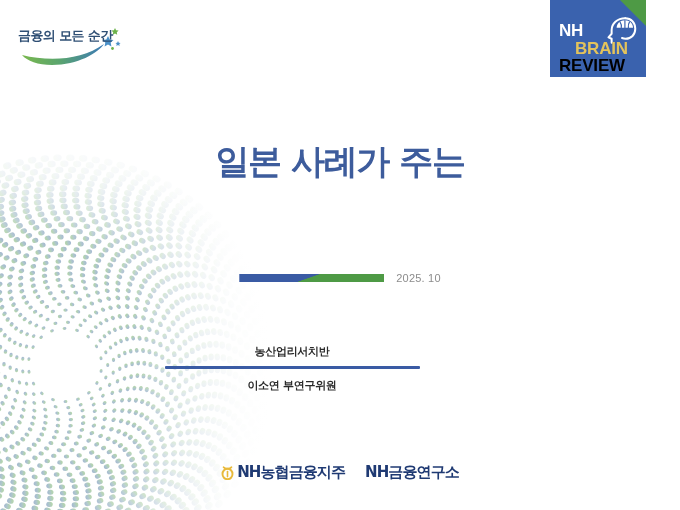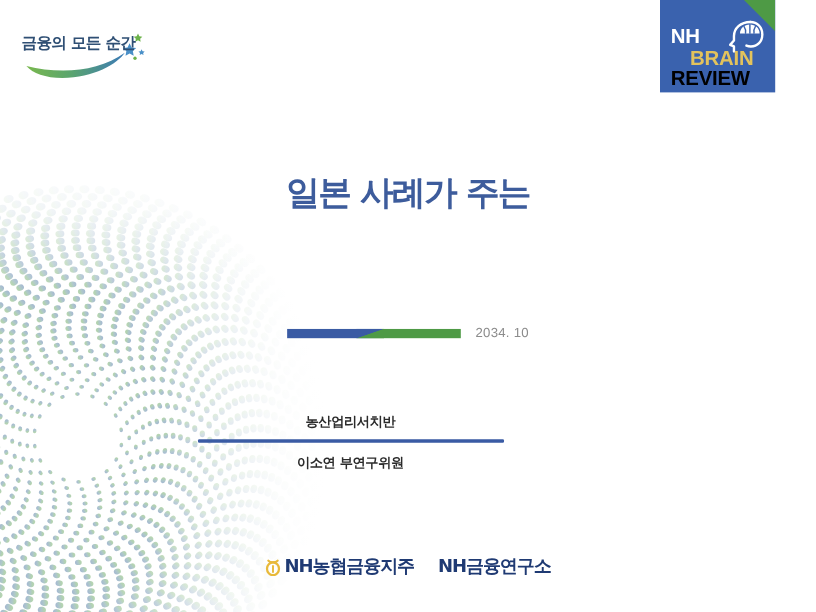--- a/index.html
+++ b/index.html
@@ -121,21 +121,21 @@
     z-index: 4;
   }
   .title-line {
     font-family: "DejaVu Sans", "Liberation Sans", sans-serif;
     font-weight: 700;
     color: #3d5c9c;
     letter-spacing: -1.4px;
     white-space: nowrap;
   }
   #title-line-1 {
-    font-size: 28px;
+    font-size: 34px;
     line-height: 42px;
   }
   #title-line-2 {
     font-size: 37px;
     line-height: 48px;
     margin-top: 32px;
   }
 
   
   #date-row {
@@ -2034,21 +2034,21 @@
     <div class="bb-line bb-brain">BRAIN</div>
     <div class="bb-line bb-review">REVIEW</div>
   </div>
 
   <div id="title-block">
     <div class="title-line" id="title-line-1">일본 사례가 주는</div>
   </div>
 
   <div id="date-row">
     <div id="date-bar"></div>
-    <div id="date-text">2034. 10</div>
+    <div id="date-text">2025. 10</div>
   </div>
 
   <div id="author-block">
     <div class="author-text">농산업리서치반</div>
     <div id="author-divider"></div>
     <div class="author-text">이소연 부연구위원</div>
   </div>
 
   <div id="footer-logos">
     <div class="footer-logo">

